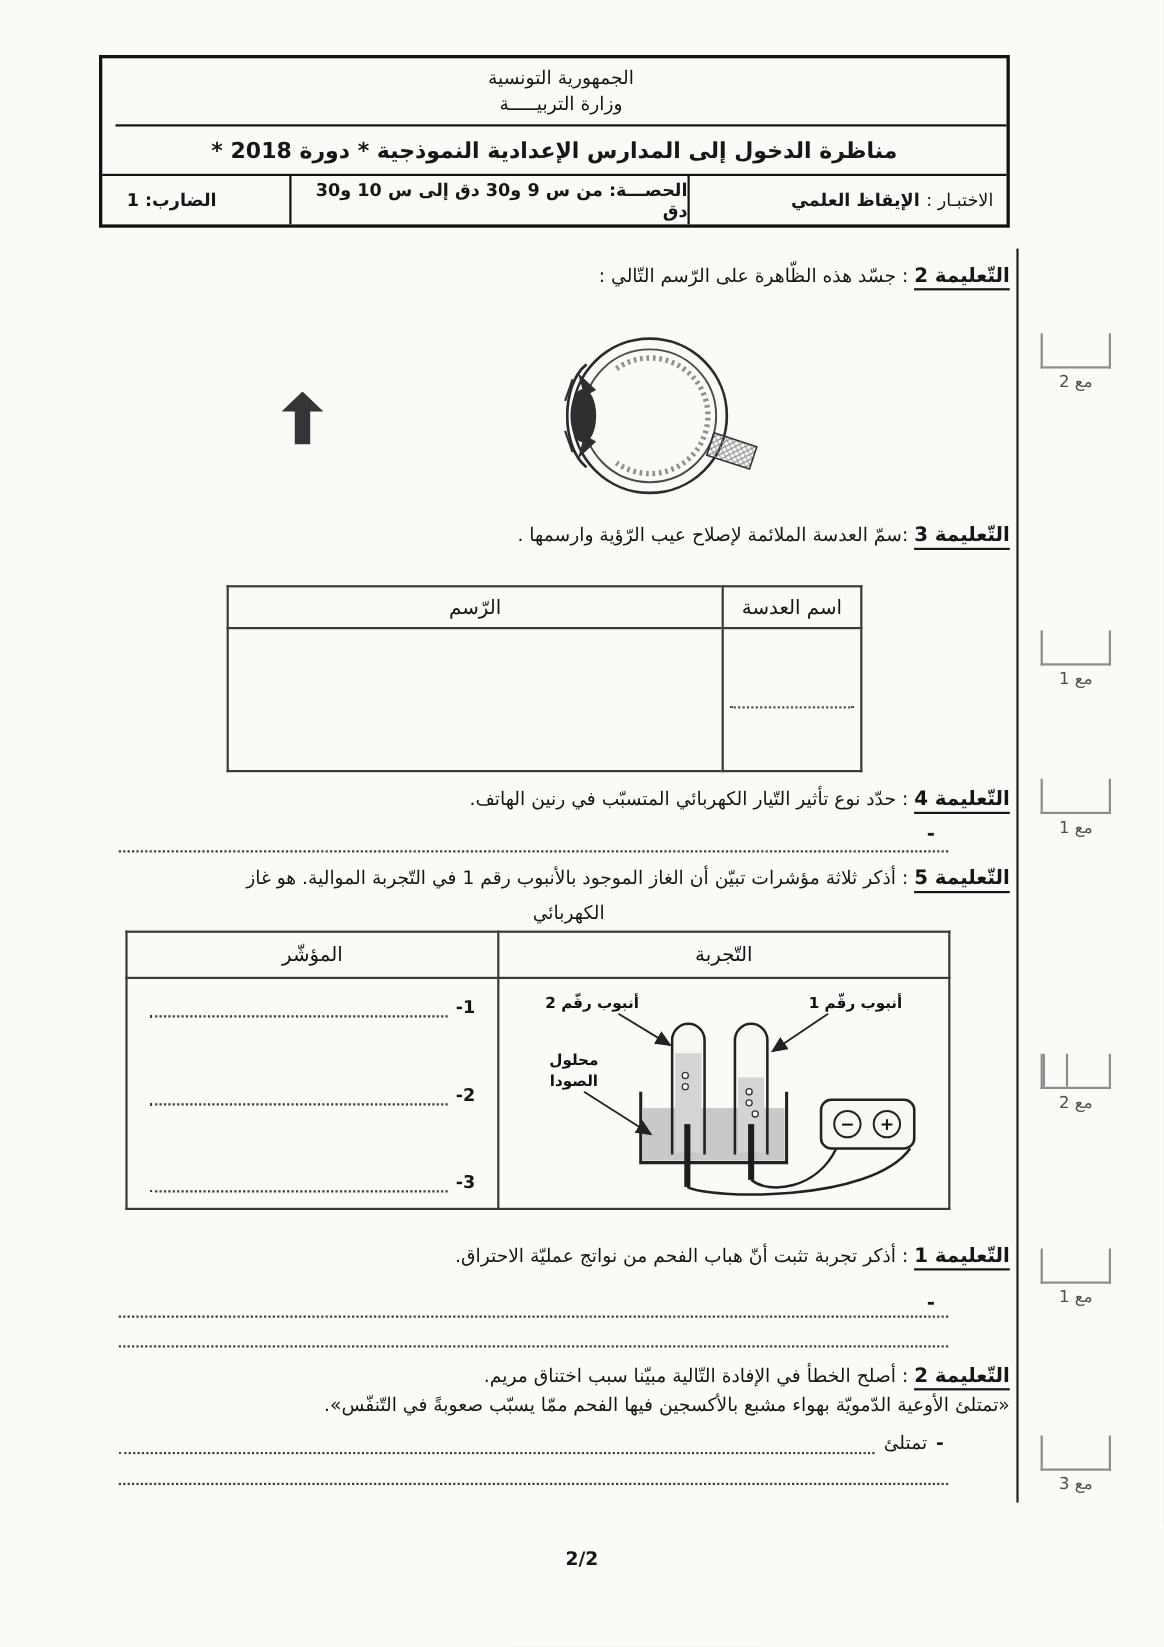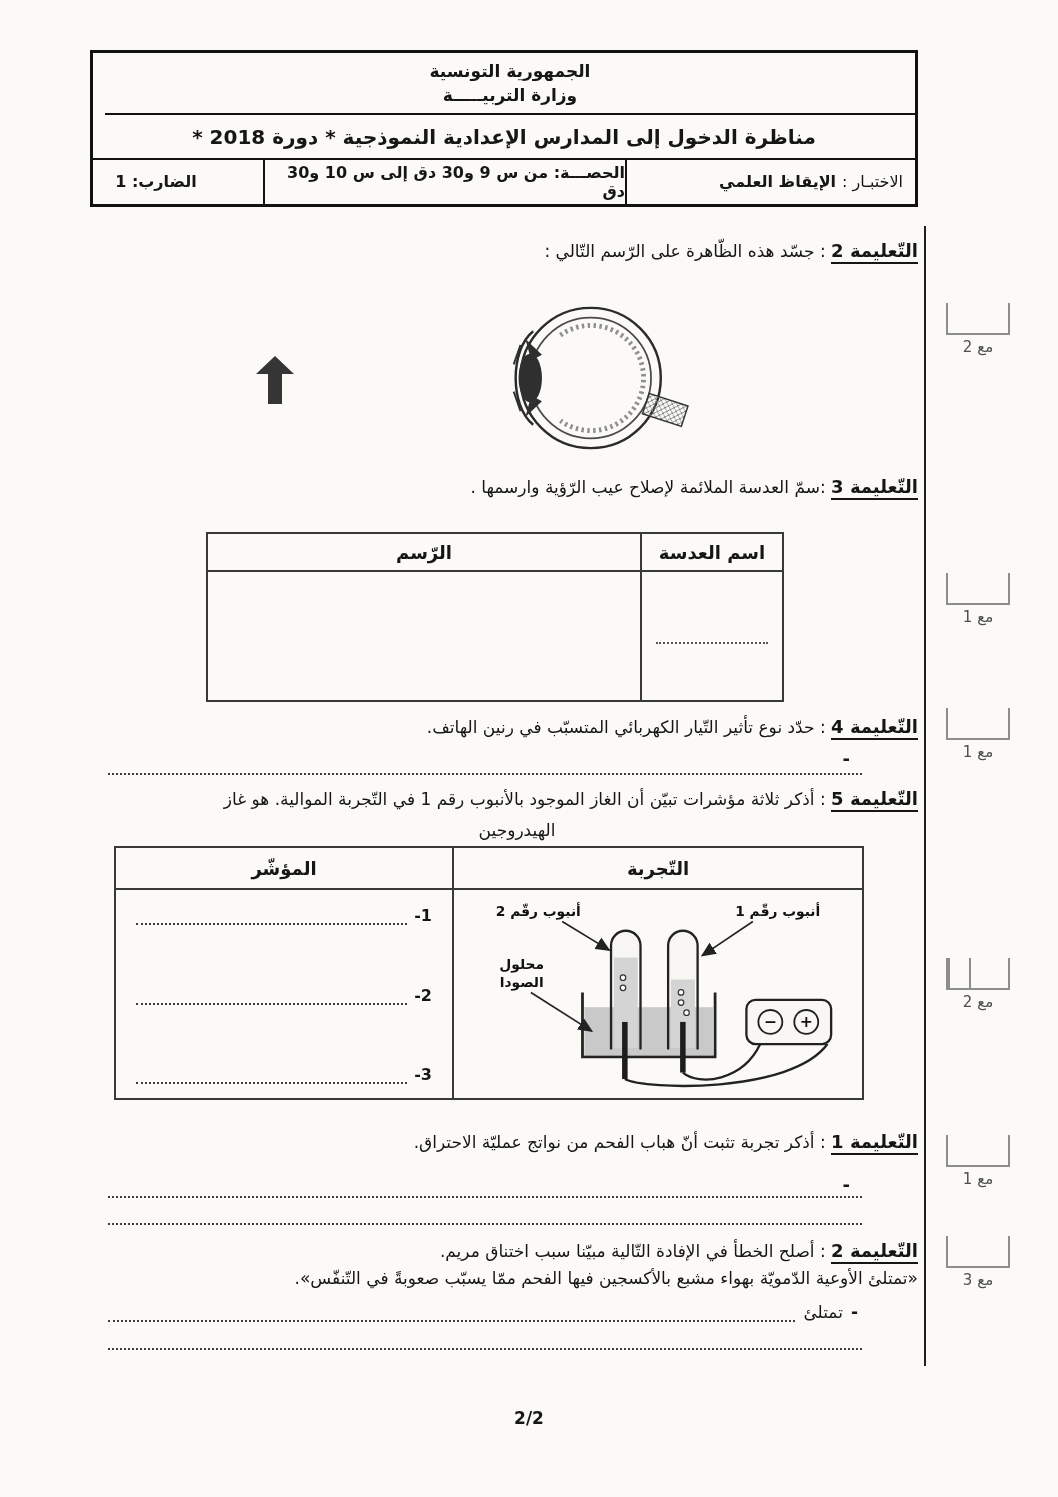--- a/index.html
+++ b/index.html
@@ -5,21 +5,21 @@
   * { margin:0; padding:0; box-sizing:border-box; }
   html,body { background:#e9e8e4; }
   .page {
     position:relative; width:1058px; height:1497px; margin:0 auto;
     background:#fbfaf6; color:#161616; overflow:hidden;
     font-family:"DejaVu Sans", sans-serif; direction:rtl;
   }
 
   
   .hdr { position:absolute; left:90px; top:50px; width:828px; border:3px solid #121212; }
-  .hdr-top { border-bottom:2px solid #121212; text-align:center; padding:7px 0 5px; font-weight:bold; font-size:17px; line-height:1.4;margin-left:12px; }
+  .hdr-top { border-bottom:2px solid #121212; text-align:center; padding:7px 0 5px; font-weight:normal; font-size:17px; line-height:1.4;margin-left:12px; }
   .hdr-title { border-bottom:2px solid #121212; text-align:center; padding:10px 0 9px; font-weight:bold; font-size:20px; }
   .hdr-info { display:flex; height:44px; font-size:16px; }
   .hdr-info > div { display:flex; align-items:center; }
   .cell-exam { width:290px; border-left:2px solid #121212; padding-right:12px; gap:6px; }
   .cell-session { width:362px; border-left:2px solid #121212; justify-content:center; font-weight:bold;margin-left:44px; }
   .cell-coef { flex:1; justify-content:center; font-weight:bold;text-align:center; }
   .lbl { font-weight:bold; }
 
   
   .content { position:absolute; left:98px; top:226px; width:828px; height:1140px; border-left:none; border-right:2.5px solid #1f1f1f; }
@@ -30,25 +30,25 @@
   
   .dots-row { position:absolute; left:10px; right:62px; border-bottom:2.5px dotted #3d3d3d; height:0; }
   .dash-row { position:absolute; right:74px; font-weight:bold; font-size:18px; }
   .fill-row { position:absolute; right:66px; left:10px; display:flex; align-items:flex-end; gap:8px; font-size:17px; }
   .fill-row .dots { flex:1; border-bottom:2.5px dotted #3d3d3d; height:4px; }
   .fill-row .dash { font-weight:bold; }
 
   
   table { border-collapse:collapse; position:absolute; }
   th, td { border:2px solid #3a3a3a; }
-  th { font-weight:bold; font-size:18px; text-align:center; }
+  th { font-weight:normal; font-size:18px; text-align:center; }
   .lens-tbl { left:108px; top:306px; width:578px; }
   .lens-tbl th { height:38px; }
   .lens-tbl td { height:130px; vertical-align:middle; }
-  .col-name { width:142px; }
+  .col-name { width:126px; }
   .name-dots { display:block; width:112px; margin:14px auto 0; border-bottom:2.5px dotted #555; height:0; }
 
   .exp-tbl { left:16px; top:620px; width:750px; }
   .exp-tbl th { height:42px;border-radius:17px; }
   .exp-tbl td { height:202px; vertical-align:top; }
   .col-exp { width:410px; }
   .ind-cell { padding:16px 20px 10px; }
   .ind-rows { display:flex; flex-direction:column; justify-content:space-between; height:178px; }
   .ind-row { display:flex; direction:ltr; align-items:flex-end; gap:7px; }
   .ind-row .dots { flex:1; border-bottom:2.5px dotted #3d3d3d; height:4px; }
@@ -151,21 +151,21 @@
       <span class="sec-title">التّعليمة 4</span>
       <span>: حدّد نوع تأثير التّيار الكهربائي المتسبّب في رنين الهاتف.</span>
     </div>
     <div class="dash-row" style="top:522px">-</div>
     <div class="dots-row" style="top:547px"></div>
 
     <div class="line" style="top:560px">
       <span class="sec-title">التّعليمة 5</span>
       <span>: أذكر ثلاثة مؤشرات تبيّن أن الغاز الموجود بالأنبوب رقم 1 في التّجربة الموالية. هو غاز</span>
     </div>
-    <div class="line center" style="top:592px">الهيدروجين</div>
+    <div class="line center" style="top:592px">الكهربائي</div>
 
     <table class="exp-tbl">
       <tbody>
           <tr>
         <th class="col-exp">التّجربة</th>
         <th>المؤشّر</th>
       </tr>
       <tr>
         <td class="col-exp exp-cell">
           <svg viewBox="0 0 400 215" width="100%" height="198">
@@ -274,20 +274,20 @@
         <div></div>
         <div></div>
         <div></div>
       </div>
     <div class="mark-label">مع 2</div>
   </div>
   <div class="mark" style="top:1135px">
     <div class="bracket"></div>
     <div class="mark-label">مع 1</div>
   </div>
-  <div class="mark" style="top:1236px">
+  <div class="mark" style="top:1305px">
     <div class="bracket"></div>
     <div class="mark-label">مع 3</div>
   </div>
 
   <div class="footer">2/2</div>
 
 </div>
 
 </body></html>

